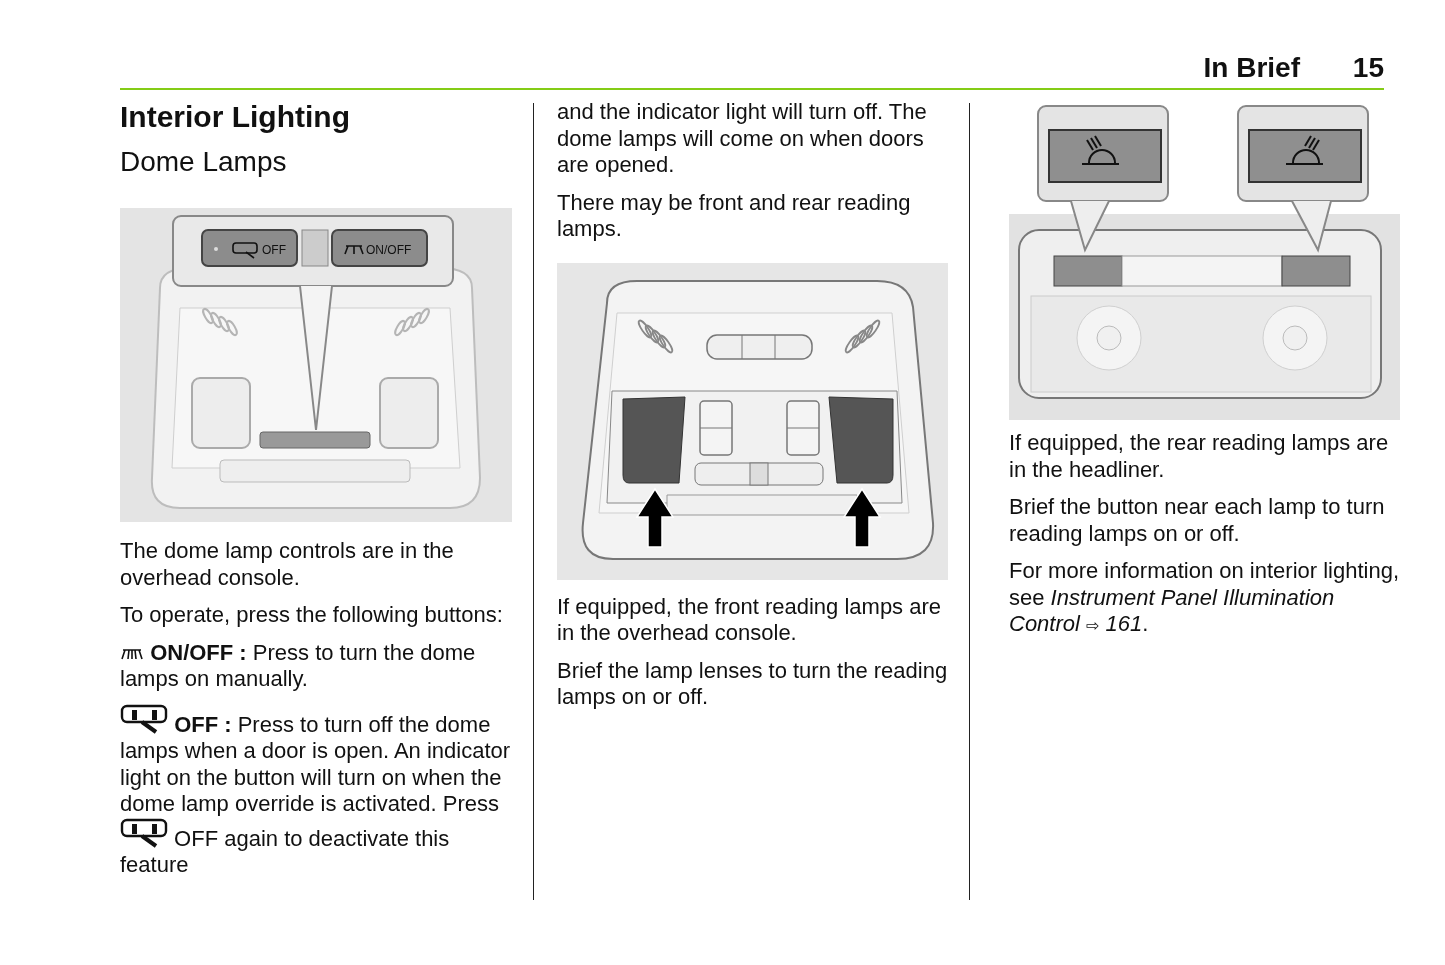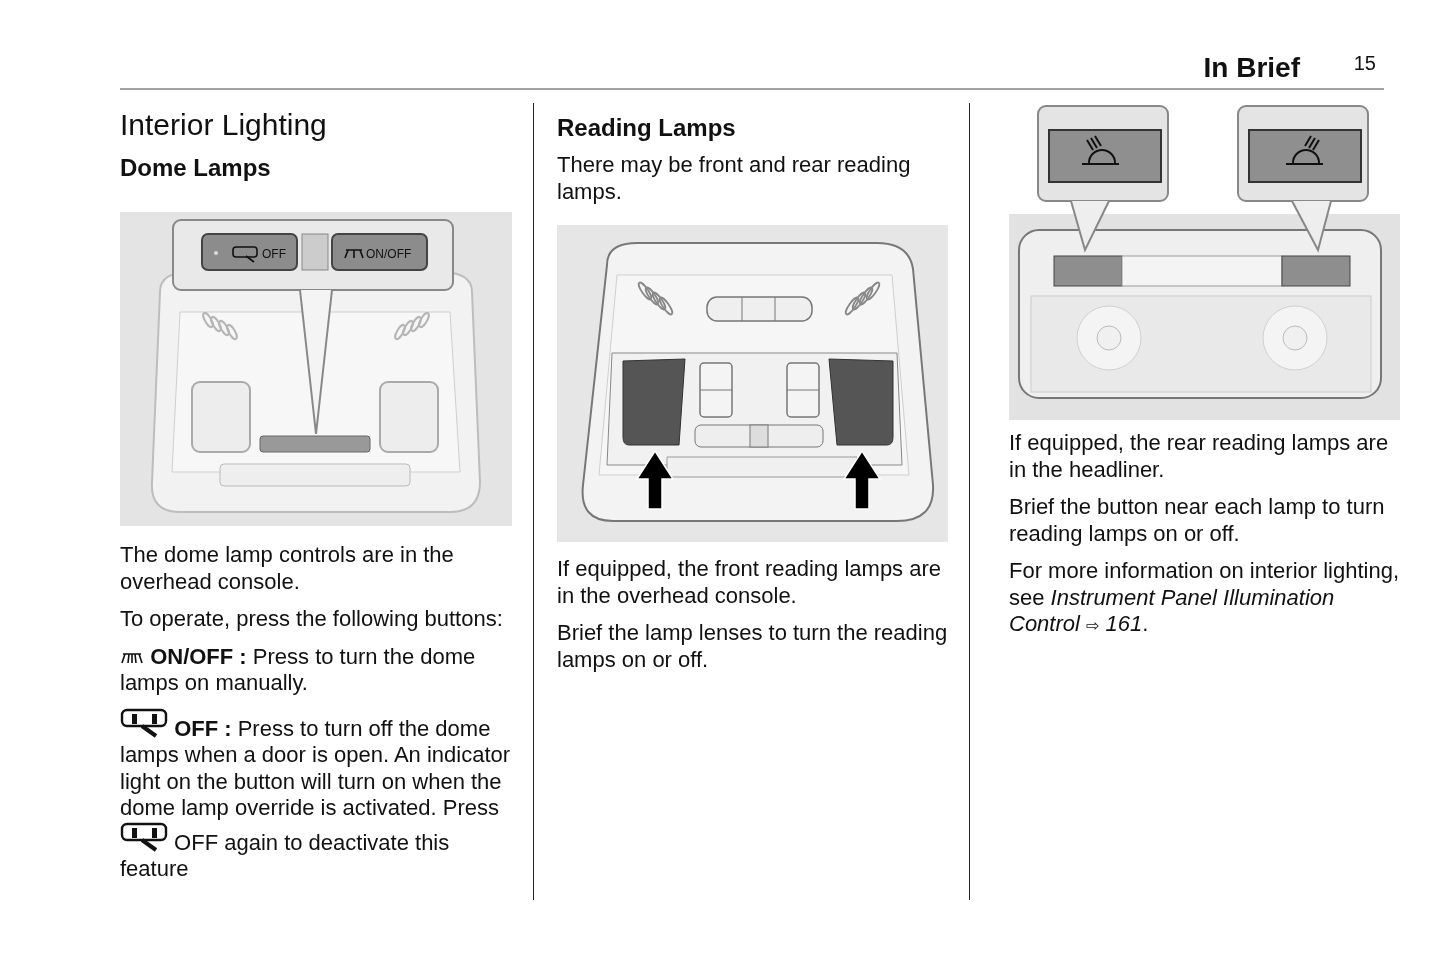--- a/index.html
+++ b/index.html
@@ -1,27 +1,27 @@
 <!DOCTYPE html>
 <html><head>
 <meta charset="utf-8">
 <style>
   html, body { margin:0; padding:0; background:#ffffff; }
   body { width:1445px; height:965px; position:relative; overflow:hidden;
          font-family:"Liberation Sans", sans-serif; color:#111; }
-  .header { position:absolute; left:120px; top:50px; width:1264px; height:38px; border-bottom:2px solid #a3a3a3; }
+  .header { position:absolute; left:120px; top:50px; width:1264px; height:38px; border-bottom:2px solid #84cc16; }
   .header .section { position:absolute; right:84px; top:2px; font-weight:bold; font-size:28px; }
-  .header .page { position:absolute; right:8px; top:2px; font-weight:normal; font-size:20px; }
+  .header .page { position:absolute; right:0; top:2px; font-weight:bold; font-size:28px; }
   .col { position:absolute; top:100px; }
   .col1 { left:120px; width:400px; }
   .col2 { left:557px; width:395px; }
   .col3 { left:1009px; width:395px; }
   .vrule { position:absolute; top:103px; width:0; height:797px; border-left:1.5px solid #222; }
-  h1 { font-size:30px; margin:8px 0 12px 0; font-weight:normal; }
-  h2 { font-size:24px; margin:0; font-weight:bold; }
+  h1 { font-size:30px; margin:0 0 12px 0; font-weight:bold; }
+  h2 { font-size:28px; margin:0; font-weight:normal; }
   p { font-size:22px; line-height:26.5px; margin:0 0 11px 0; }
   .fig { background:#e6e6e6; position:relative; overflow:hidden; }
   .term { font-weight:bold; }
   .it { font-style:italic; }
   .inline-icon { display:inline-block; vertical-align:-2px; }
 </style>
 </head>
 <body>
 
 <div class="header">
@@ -94,21 +94,21 @@
         <rect x="2" y="2" width="44" height="16" rx="5" fill="none" stroke="#111" stroke-width="2.4"></rect>
         <rect x="12" y="6" width="5" height="10" fill="#111"></rect>
         <rect x="32" y="6" width="5" height="10" fill="#111"></rect>
         <line x1="22" y1="18" x2="36" y2="28" stroke="#111" stroke-width="4"></line>
       </svg><span> OFF again to deactivate this feature</span>
     </p>
   </div>
 </div>
 
 <div class="col col2">
-  <h2 style="margin-top:14px;margin-bottom:10px">Reading Lamps</h2>
+  <p style="margin-top:-1px">and the indicator light will turn off. The dome lamps will come on when doors are opened.</p>
   <p>There may be front and rear reading lamps.</p>
 
   <div class="fig" style="margin-top:20px;width:391px;height:317px;background:#e8e8e8;">
     <svg width="391" height="317" viewBox="0 0 391 317">
       <rect width="391" height="317" fill="#e6e6e6"></rect>
       <path d="M50 40 Q50 18 80 18 L320 18 Q352 18 356 44 L376 260 Q378 296 340 296 L56 296 Q22 296 26 260 Z" fill="#f3f3f3" stroke="#777" stroke-width="2"></path>
       <path d="M60 50 L335 50 L352 250 L42 250 Z" fill="#f6f6f6" stroke="#cfcfcf"></path>
       <g stroke="#888" fill="none" stroke-width="1.8">
         <ellipse cx="88" cy="66" rx="3" ry="10" transform="rotate(-35 88 66)"></ellipse>
         <ellipse cx="95" cy="71" rx="3" ry="10" transform="rotate(-35 95 71)"></ellipse>

